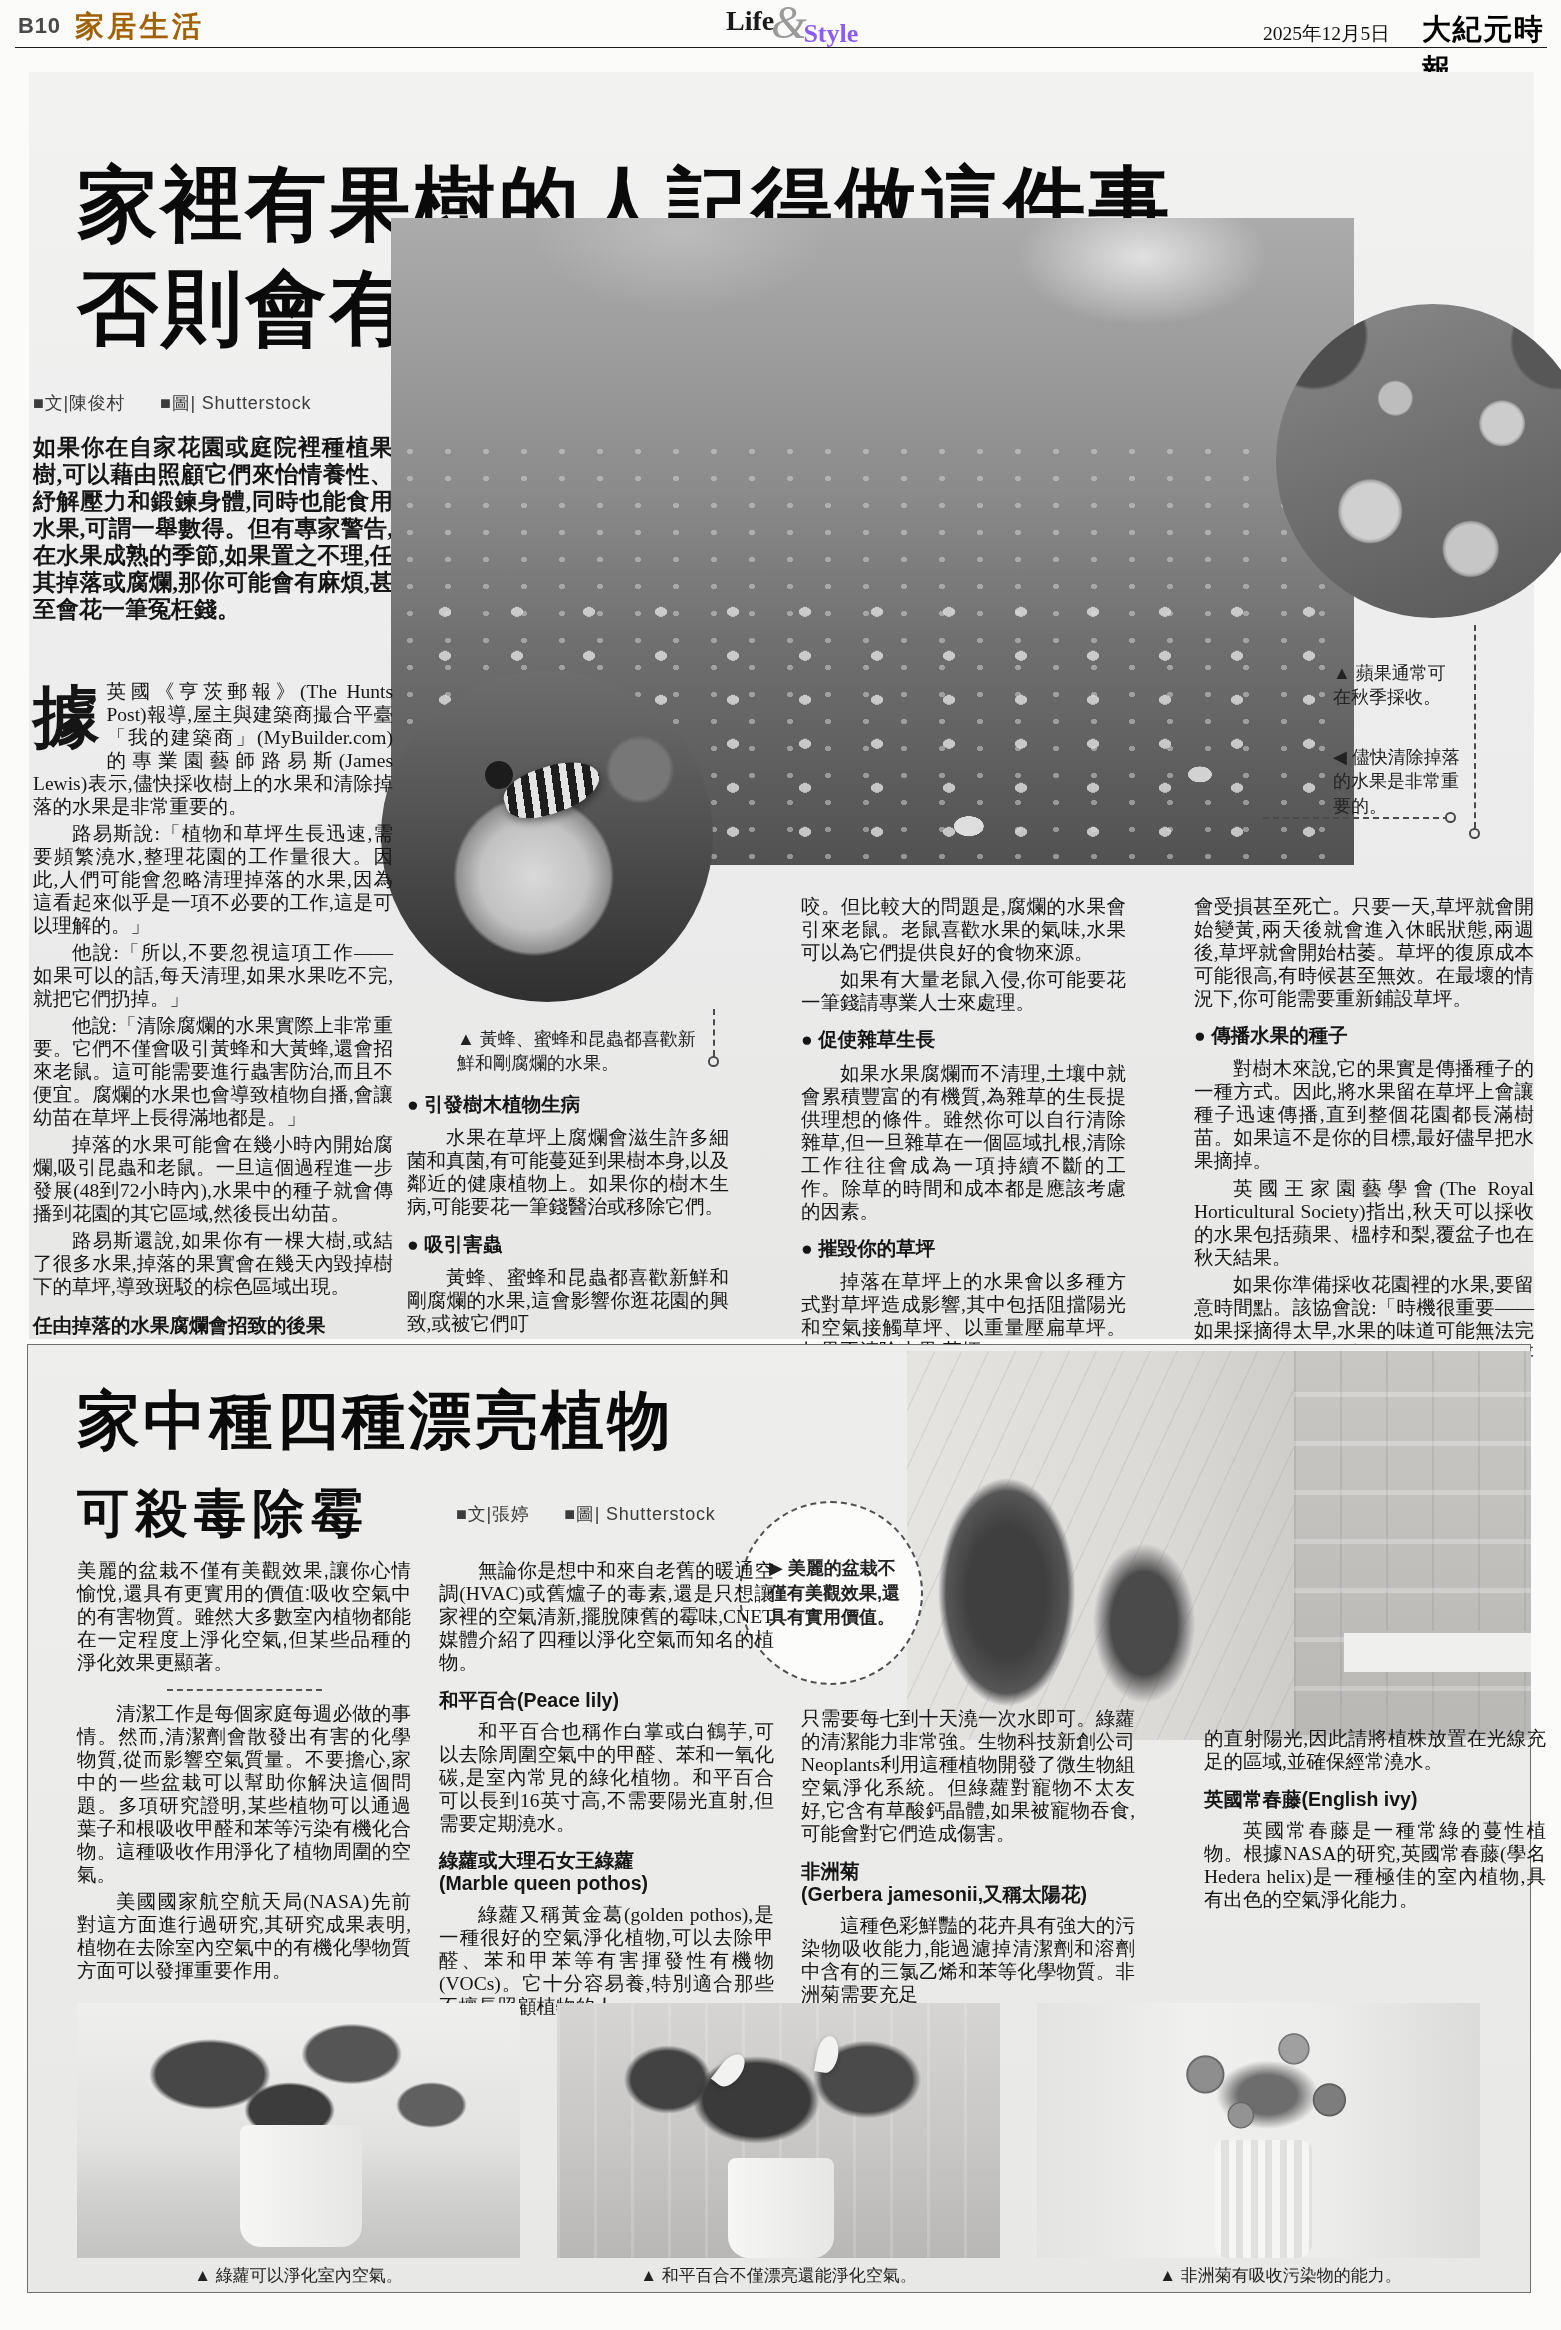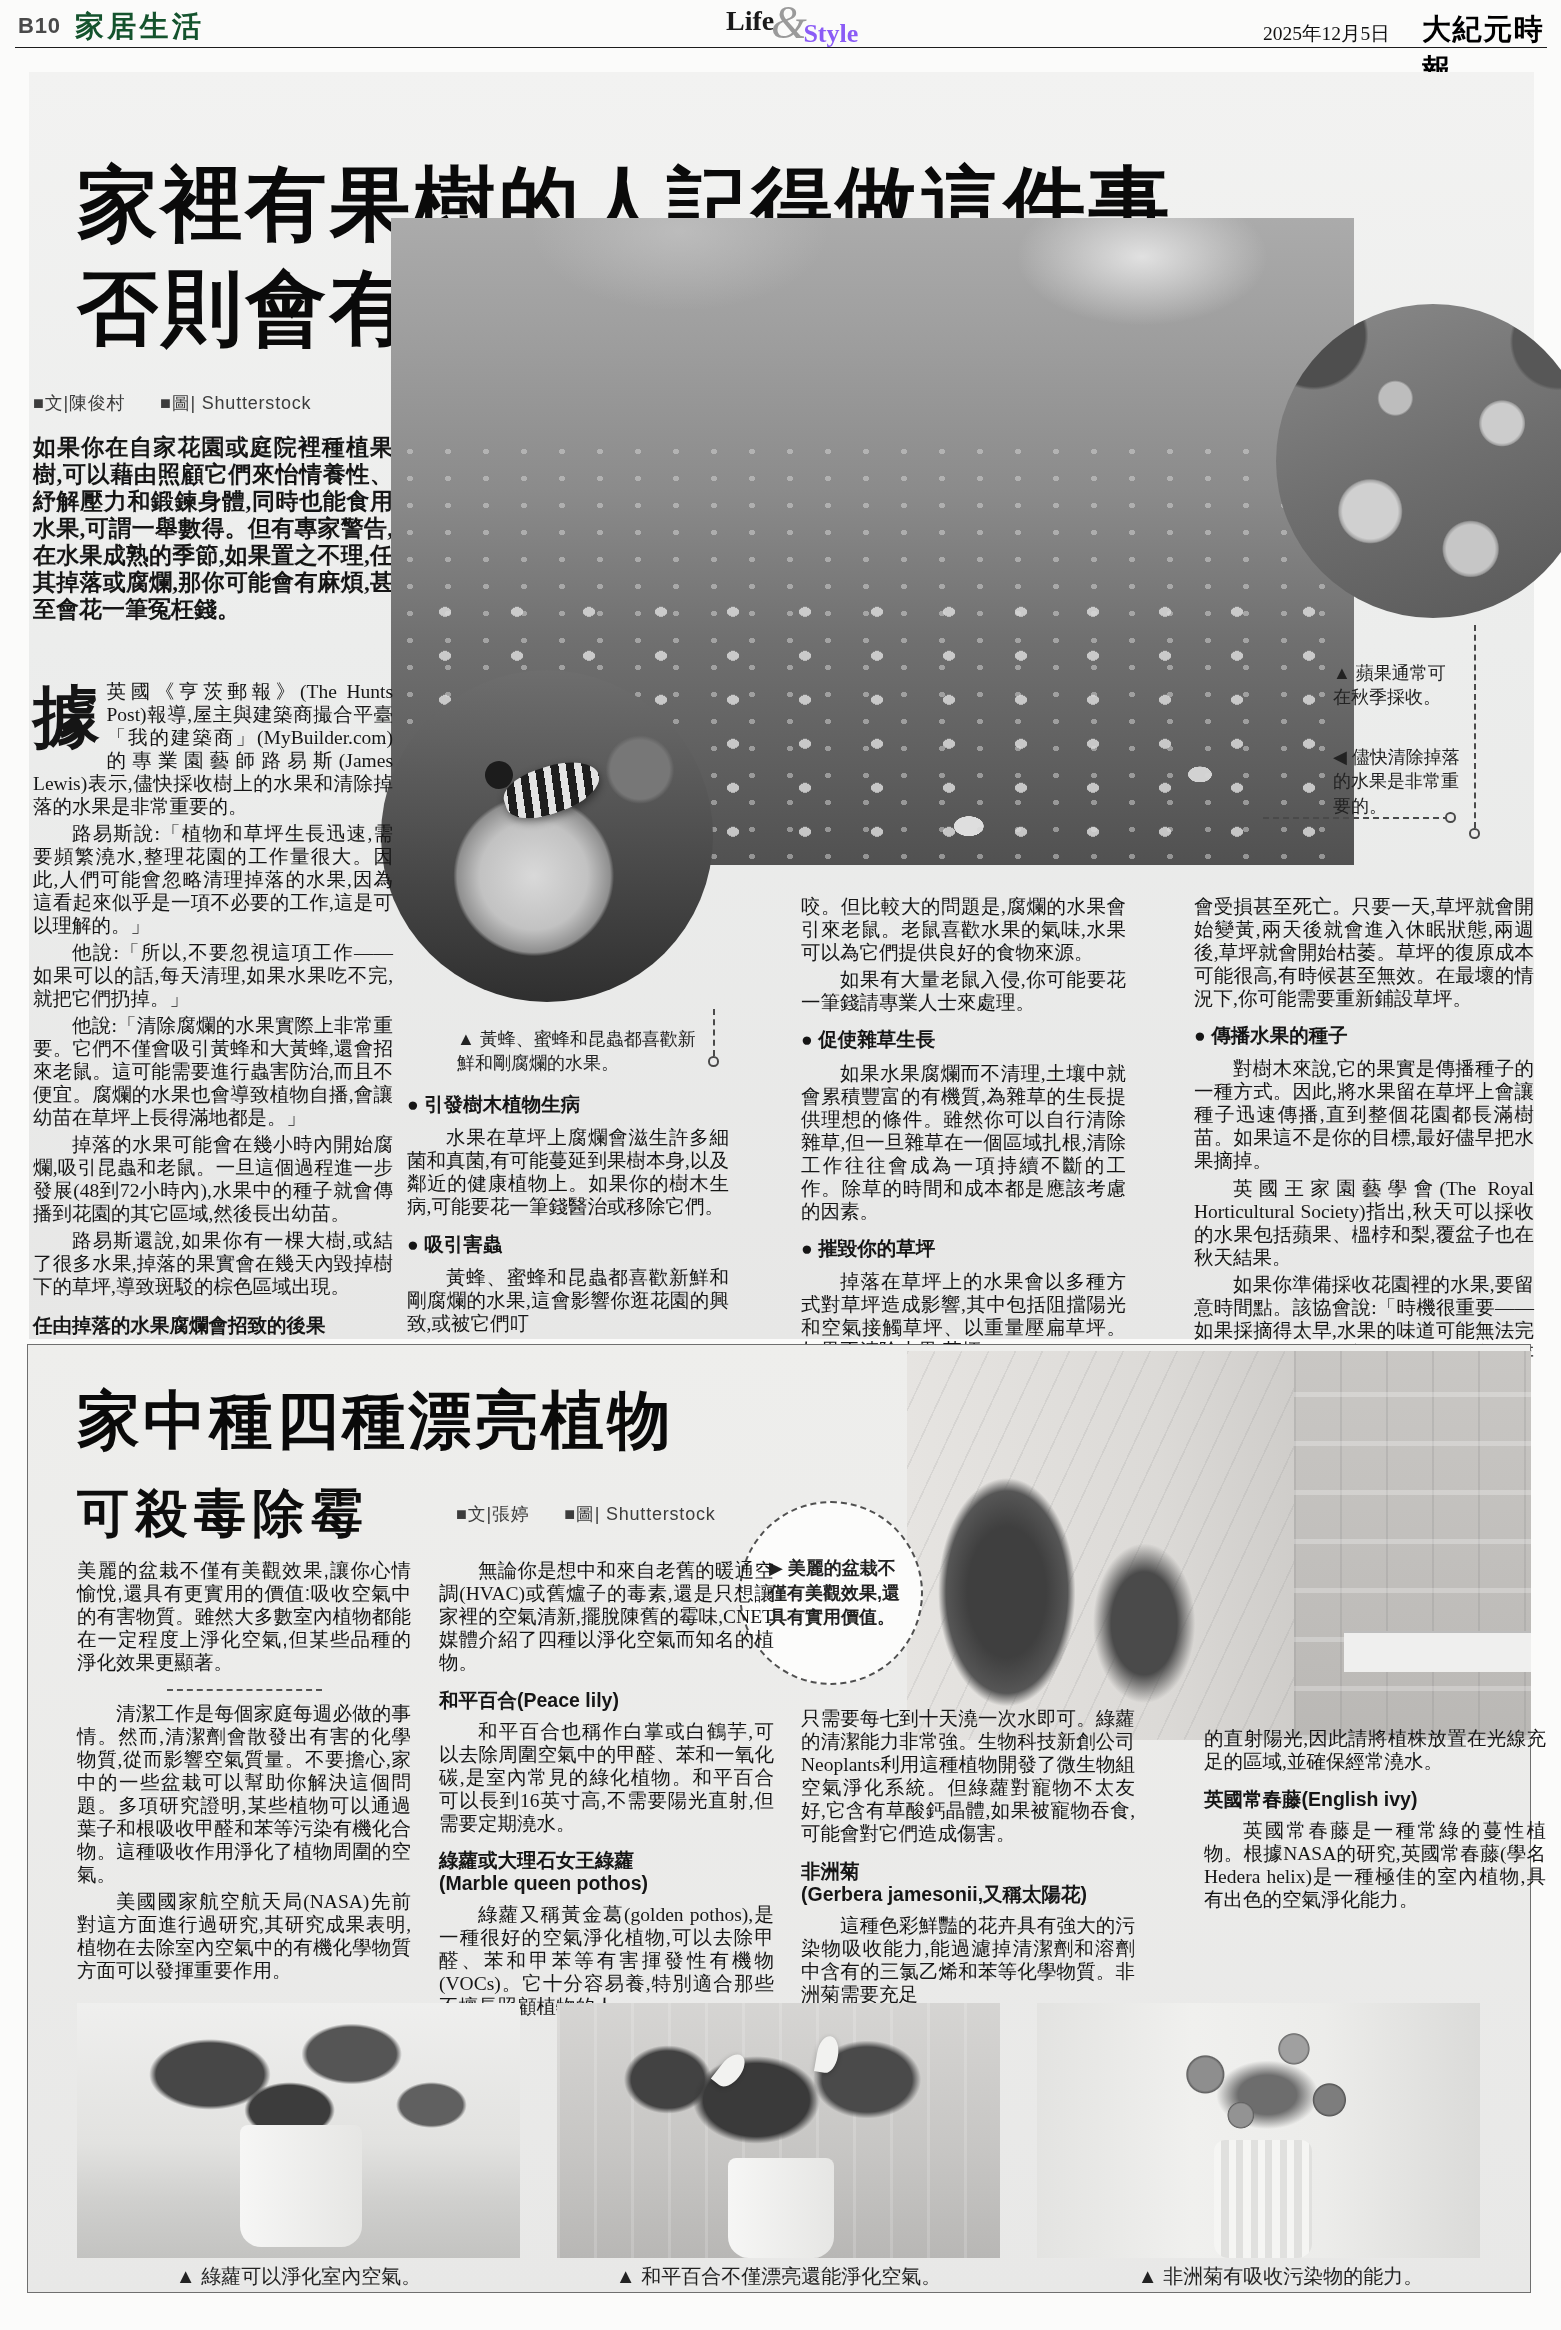--- a/index.html
+++ b/index.html
@@ -4,21 +4,21 @@
 <style>
   html,body{margin:0;padding:0;background:#ffffff;}
   .page{position:relative;width:1561px;height:2330px;background:#fbfbfa;overflow:hidden;
         font-family:"Liberation Serif","DejaVu Serif",serif;color:#151515;}
   .abs{position:absolute;}
   .sans{font-family:"Liberation Sans","DejaVu Sans",sans-serif;}
 
   
   .hdr-rule{left:14.6px;top:47px;width:1532px;height:0;border-top:1.6px solid #1c1c1c;}
   .pageno{left:18px;top:13px;font-size:22px;font-weight:bold;color:#4a4a4a;letter-spacing:0.8px;}
-  .section-name{left:75px;top:6.5px;font-size:29px;font-weight:bold;letter-spacing:3.3px;color:#14532d;}
+  .section-name{left:75px;top:6.5px;font-size:29px;font-weight:bold;letter-spacing:3.3px;color:#a16207;}
   .logo{left:726px;top:4.9px;display:flex;align-items:flex-start;}
   .logo .lw{font-size:28px;font-weight:bold;color:#1a1a1a;line-height:31px;}
   .logo .amp{font-size:46px;color:#9a9a9a;line-height:36px;font-style:italic;margin:0 -3.3px;}
   .logo .sw{font-size:26px;font-weight:bold;color:#8b5cf6;line-height:31px;margin-top:13px;}
   .date{left:1263px;top:19.5px;font-size:19.5px;color:#111;}
   .masthead{left:1422px;top:9.8px;font-size:29px;font-weight:900;letter-spacing:1.6px;color:#000;}
 
   
   .box-top{left:28.5px;top:72px;width:1505px;height:1267px;
            background:linear-gradient(180deg,#f2f2f1 0%,#ecedec 45%,#e7e7e6 100%);}
@@ -126,21 +126,21 @@
   .ph-gerbera{left:1037px;
      background:
        radial-gradient(circle 28px at 38% 28%, #8e8e8e 58%, #5f5f5f 66%, rgba(0,0,0,0) 70%),
        radial-gradient(circle 23px at 58% 18%, #a0a0a0 58%, #6a6a6a 66%, rgba(0,0,0,0) 70%),
        radial-gradient(circle 24.4px at 66% 38%, #7d7d7d 58%, #565656 66%, rgba(0,0,0,0) 70%),
        radial-gradient(circle 19.5px at 46% 44%, #939393 58%, #606060 66%, rgba(0,0,0,0) 70%),
        radial-gradient(ellipse 73px 49px at 52% 36%, #6d6d6d 40%, rgba(0,0,0,0) 70%),
        linear-gradient(90deg,#e3e3e1 0%,#f0f0ee 35%,#ececea 65%,#dbdbd9 100%);}
   .vase{position:absolute;left:177px;top:137px;width:98px;height:118px;border-radius:11.4px 11.4px 14.6px 14.6px;
      background:repeating-linear-gradient(90deg,#f5f5f3 0 7.3px,#e0e0de 7.3px 14.6px);}
-  .ph-caption{top:2264px;text-align:center;font-size:20px;}
+  .ph-caption{top:2264px;text-align:center;font-size:17px;}
 </style>
 </head>
 <body>
 
 <div class="page">
 
   <div class="abs pageno sans">B10</div>
   <div class="abs section-name">家居生活</div>
   <div class="abs logo">
     <span class="lw">Life</span>

